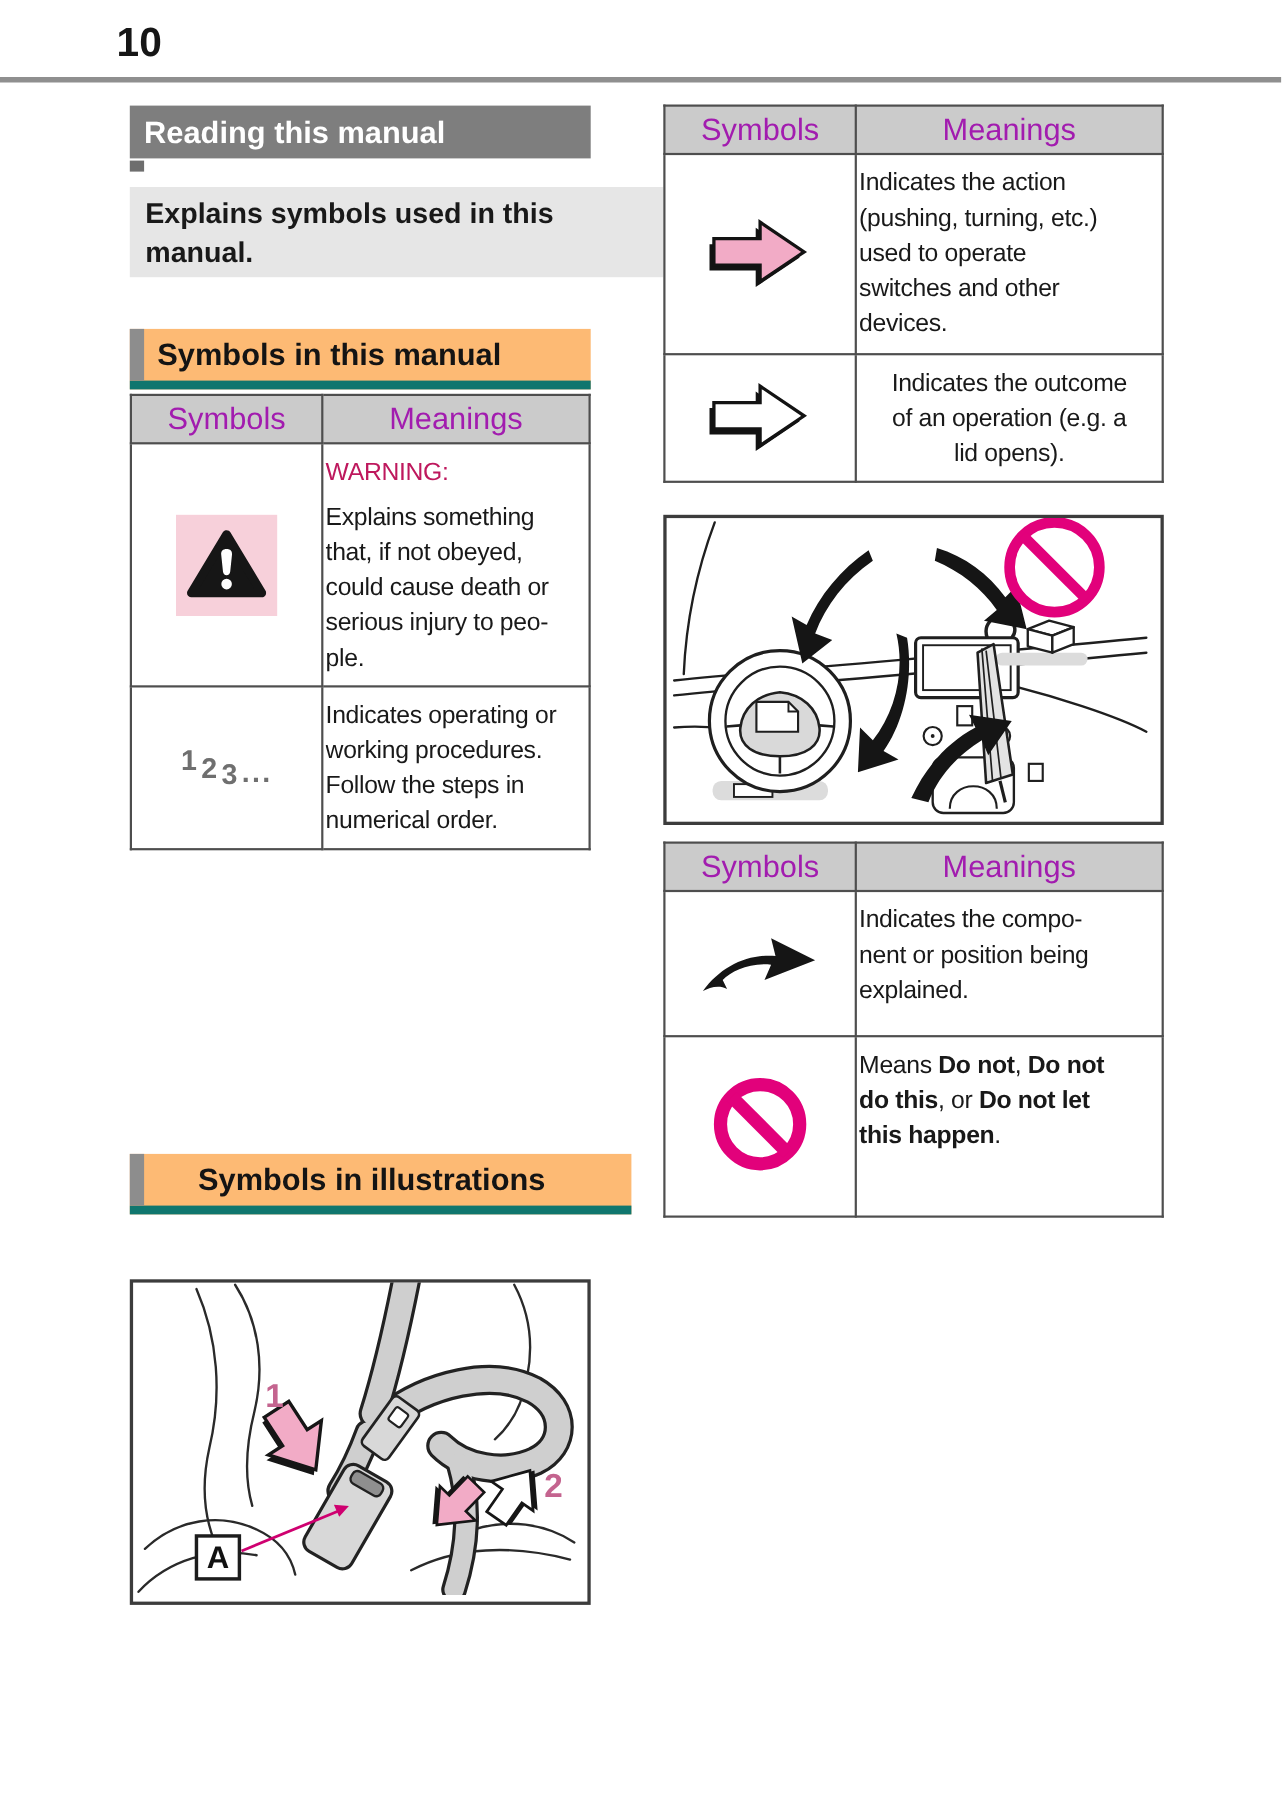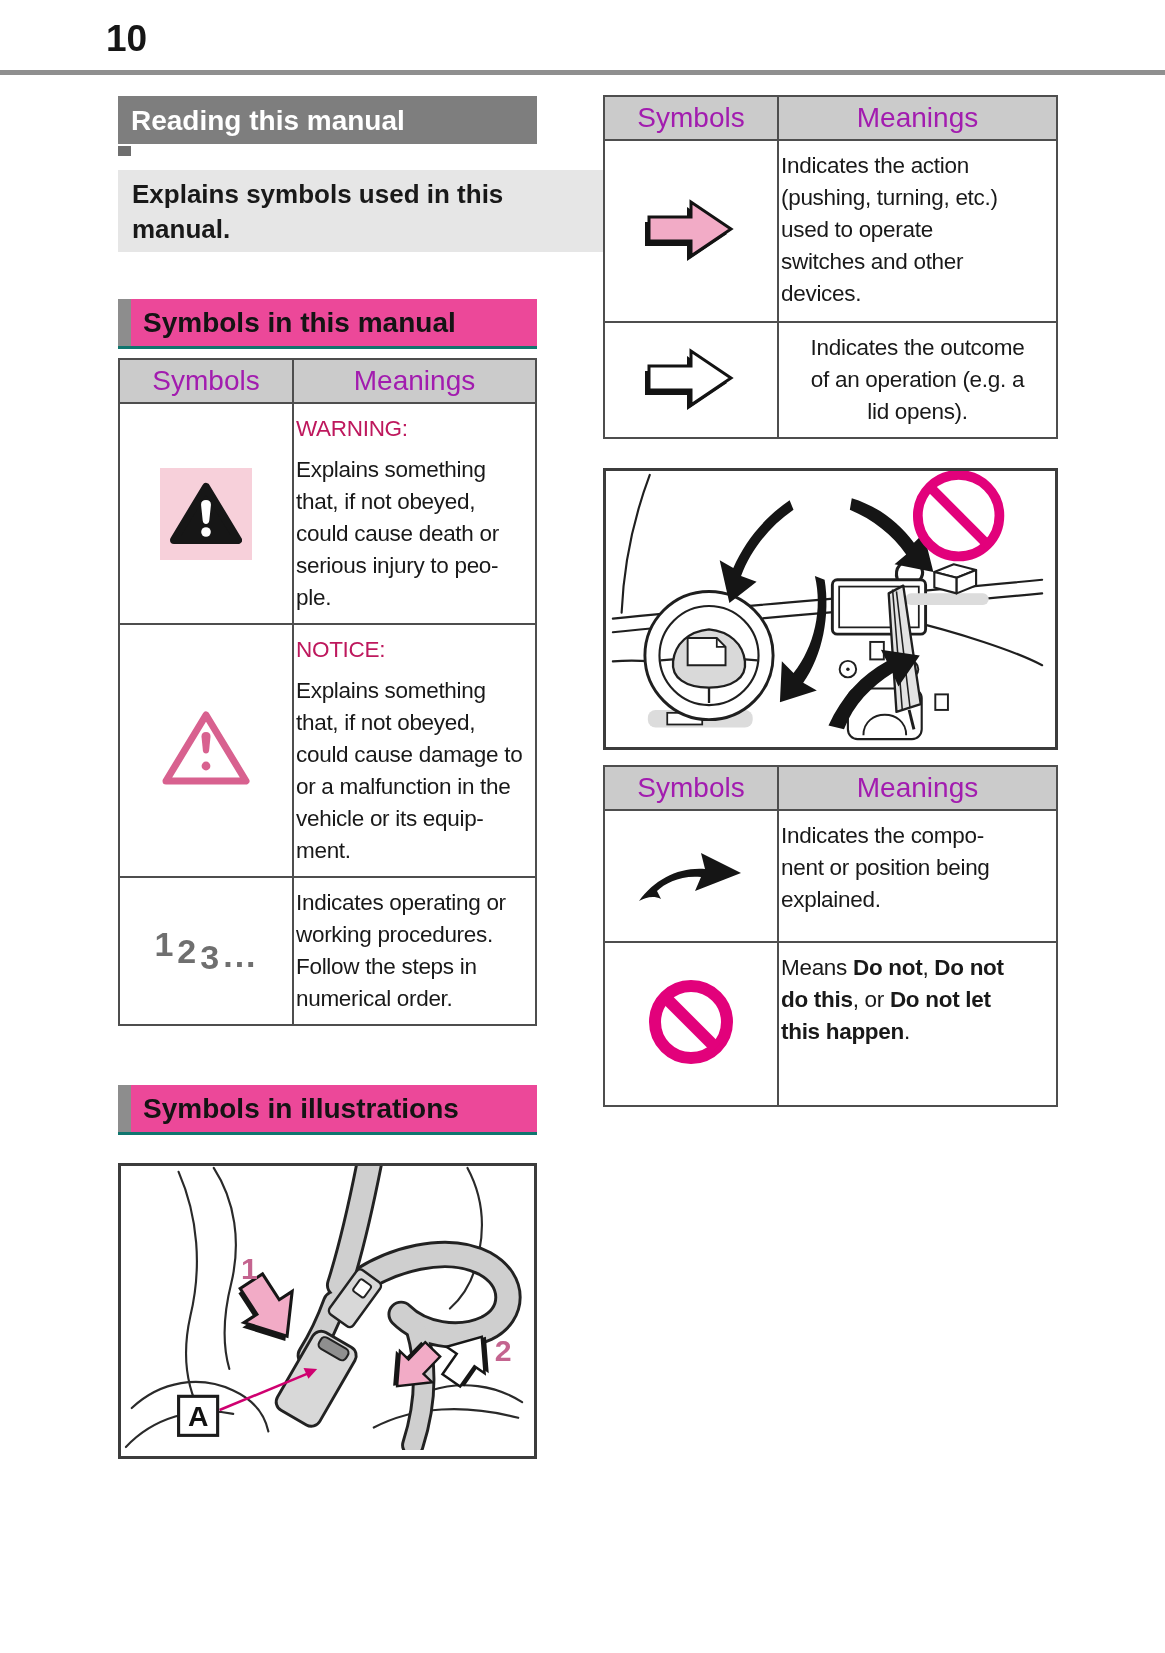--- a/index.html
+++ b/index.html
@@ -8,37 +8,37 @@
   .abs{position:absolute;}
   
   .page-num{left:70px;top:18px;font-size:37px;font-weight:bold;color:#161616;margin-left:36px;}
   .top-rule{left:0;top:70px;width:1165px;height:5px;background:#8f8f8f;}
   
   .title-bar{left:118px;top:96px;width:419px;height:48px;background:#7e7e7e;}
   .title-bar span{display:block;padding-left:13px;line-height:50px;font-size:28px;font-weight:bold;color:#fff;}
   .title-notch{left:118px;top:146px;width:13px;height:10px;background:#6e6e6e;}
   .intro-box{left:118px;top:170px;width:490px;height:82px;background:#e6e6e6;}
   .intro-box div{padding:7px 14px;font-size:26px;font-weight:bold;line-height:35px;white-space:pre;color:#191919;}
-  .section-bar{width:419px;height:47px;background:#ec4899;border-bottom:3px solid #0f766e;}
+  .section-bar{width:419px;height:47px;background:#fdba74;border-bottom:8px solid #0f766e;}
   .section-bar .notch{position:absolute;left:0;top:0;width:13px;height:47px;background:#8d8d8d;}
   .section-bar span{display:block;padding-left:25px;line-height:47px;font-size:28px;font-weight:bold;color:#141414;}
   .sec1{left:118px;top:299px;}
-  .sec2{left:118px;top:1085px;}
+  .sec2{left:118px;top:1049px;padding-left:37px;}
   
   table.sym{border-collapse:collapse;table-layout:fixed;background:#fff;border:2px solid #474747;}
   table.sym th,table.sym td{border:2px solid #4e4e4e;padding:0;}
   table.sym th{background:#cbcbcb;font-weight:normal;font-size:28px;color:#a21caf;height:42px;}
   td.symcell{text-align:center;vertical-align:middle;}
   td.meancell{vertical-align:top;}
   .mean-pad{padding:9px 2px;}
   .mean-title{font-size:22.5px;line-height:32px;letter-spacing:-0.3px;color:#be185d;margin-bottom:9px;}
   .mean-text{font-size:22.5px;line-height:32px;letter-spacing:-0.3px;color:#191919;white-space:pre;overflow:hidden;}
   .warn-box{display:inline-block;width:92px;height:92px;background:#f7d0da;line-height:92px;}
   .warn-box svg{vertical-align:middle;}
-  .steps{color:#6f6f6f;font-size:34px;font-weight:bold;letter-spacing:4px;}
+  .steps{color:#6f6f6f;font-size:26px;font-weight:bold;letter-spacing:4px;}
   .steps .s1{display:inline-block;transform:translateY(-7px);}
   .steps .s2{display:inline-block;transform:translateY(0);}
   .steps .s3{display:inline-block;transform:translateY(6px);}
   .steps .se{display:inline-block;transform:translateY(4px);letter-spacing:2px;}
   .ltable{left:118px;top:358px;}
   .rtable1{left:603px;top:95px;}
   .rtable2{left:603px;top:765px;}
   
   .illo{border:3px solid #3c3c3c;background:#fff;}
   .illo1{left:603px;top:468px;width:449px;height:276px;}
@@ -92,40 +92,20 @@
         <div class="mean-pad">
           <div class="mean-title">WARNING:</div>
           <div class="mean-text">Explains something
 that, if not obeyed,
 could cause death or
 serious injury to peo-
 ple.</div>
         </div>
       </td>
     </tr>
-    <tr style="height:248px;">
-      <td class="symcell">
-        <svg width="92" height="82" viewBox="0 0 92 82">
-          <path d="M46 7 L86 73 L6 73 Z" fill="none" stroke="#d8618f" stroke-width="7" stroke-linejoin="round"></path>
-          <path d="M46 24c3 0 4.7 1.7 4.5 4.7l-1.4 13.8c-.2 1.9-1.3 3-3.1 3s-2.9-1.1-3.1-3l-1.4-13.8c-.2-3 1.5-4.7 4.5-4.7z" fill="#d8618f"></path>
-          <circle cx="46" cy="58" r="4.4" fill="#d8618f"></circle>
-        </svg>
-      </td>
-      <td class="meancell">
-        <div class="mean-pad">
-          <div class="mean-title">NOTICE:</div>
-          <div class="mean-text">Explains something
-that, if not obeyed,
-could cause damage to
-or a malfunction in the
-vehicle or its equip-
-ment.</div>
-        </div>
-      </td>
-    </tr>
     <tr style="height:144px;">
       <td class="symcell">
         <span class="steps"><span class="s1">1</span><span class="s2">2</span><span class="s3">3</span><span class="se">...</span></span>
       </td>
       <td class="meancell">
         <div class="mean-pad">
           <div class="mean-text">Indicates operating or
 working procedures.
 Follow the steps in
 numerical order.</div>

